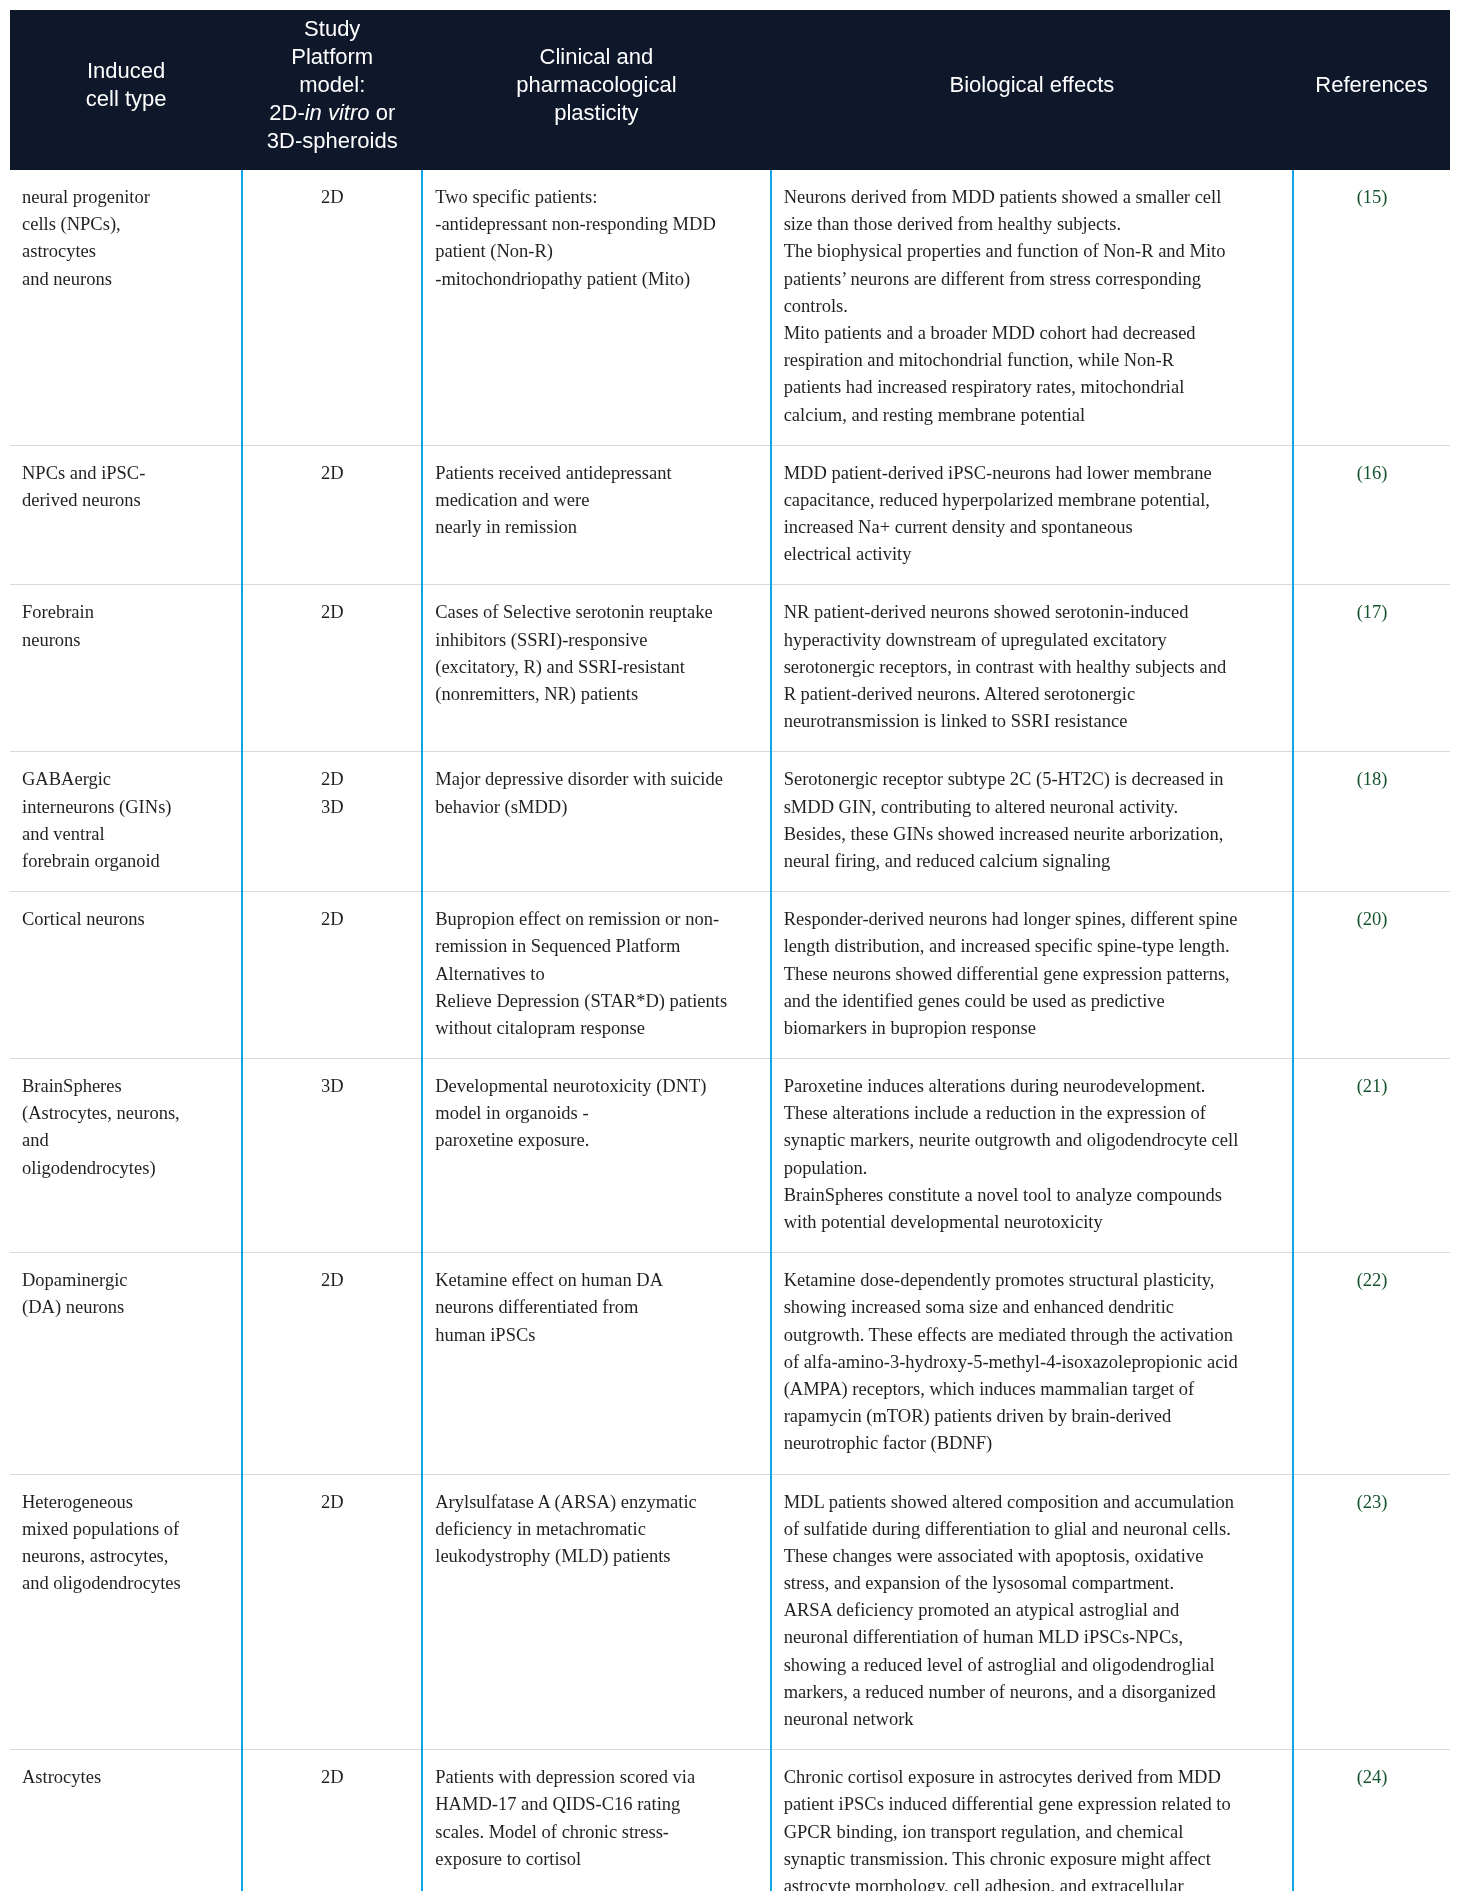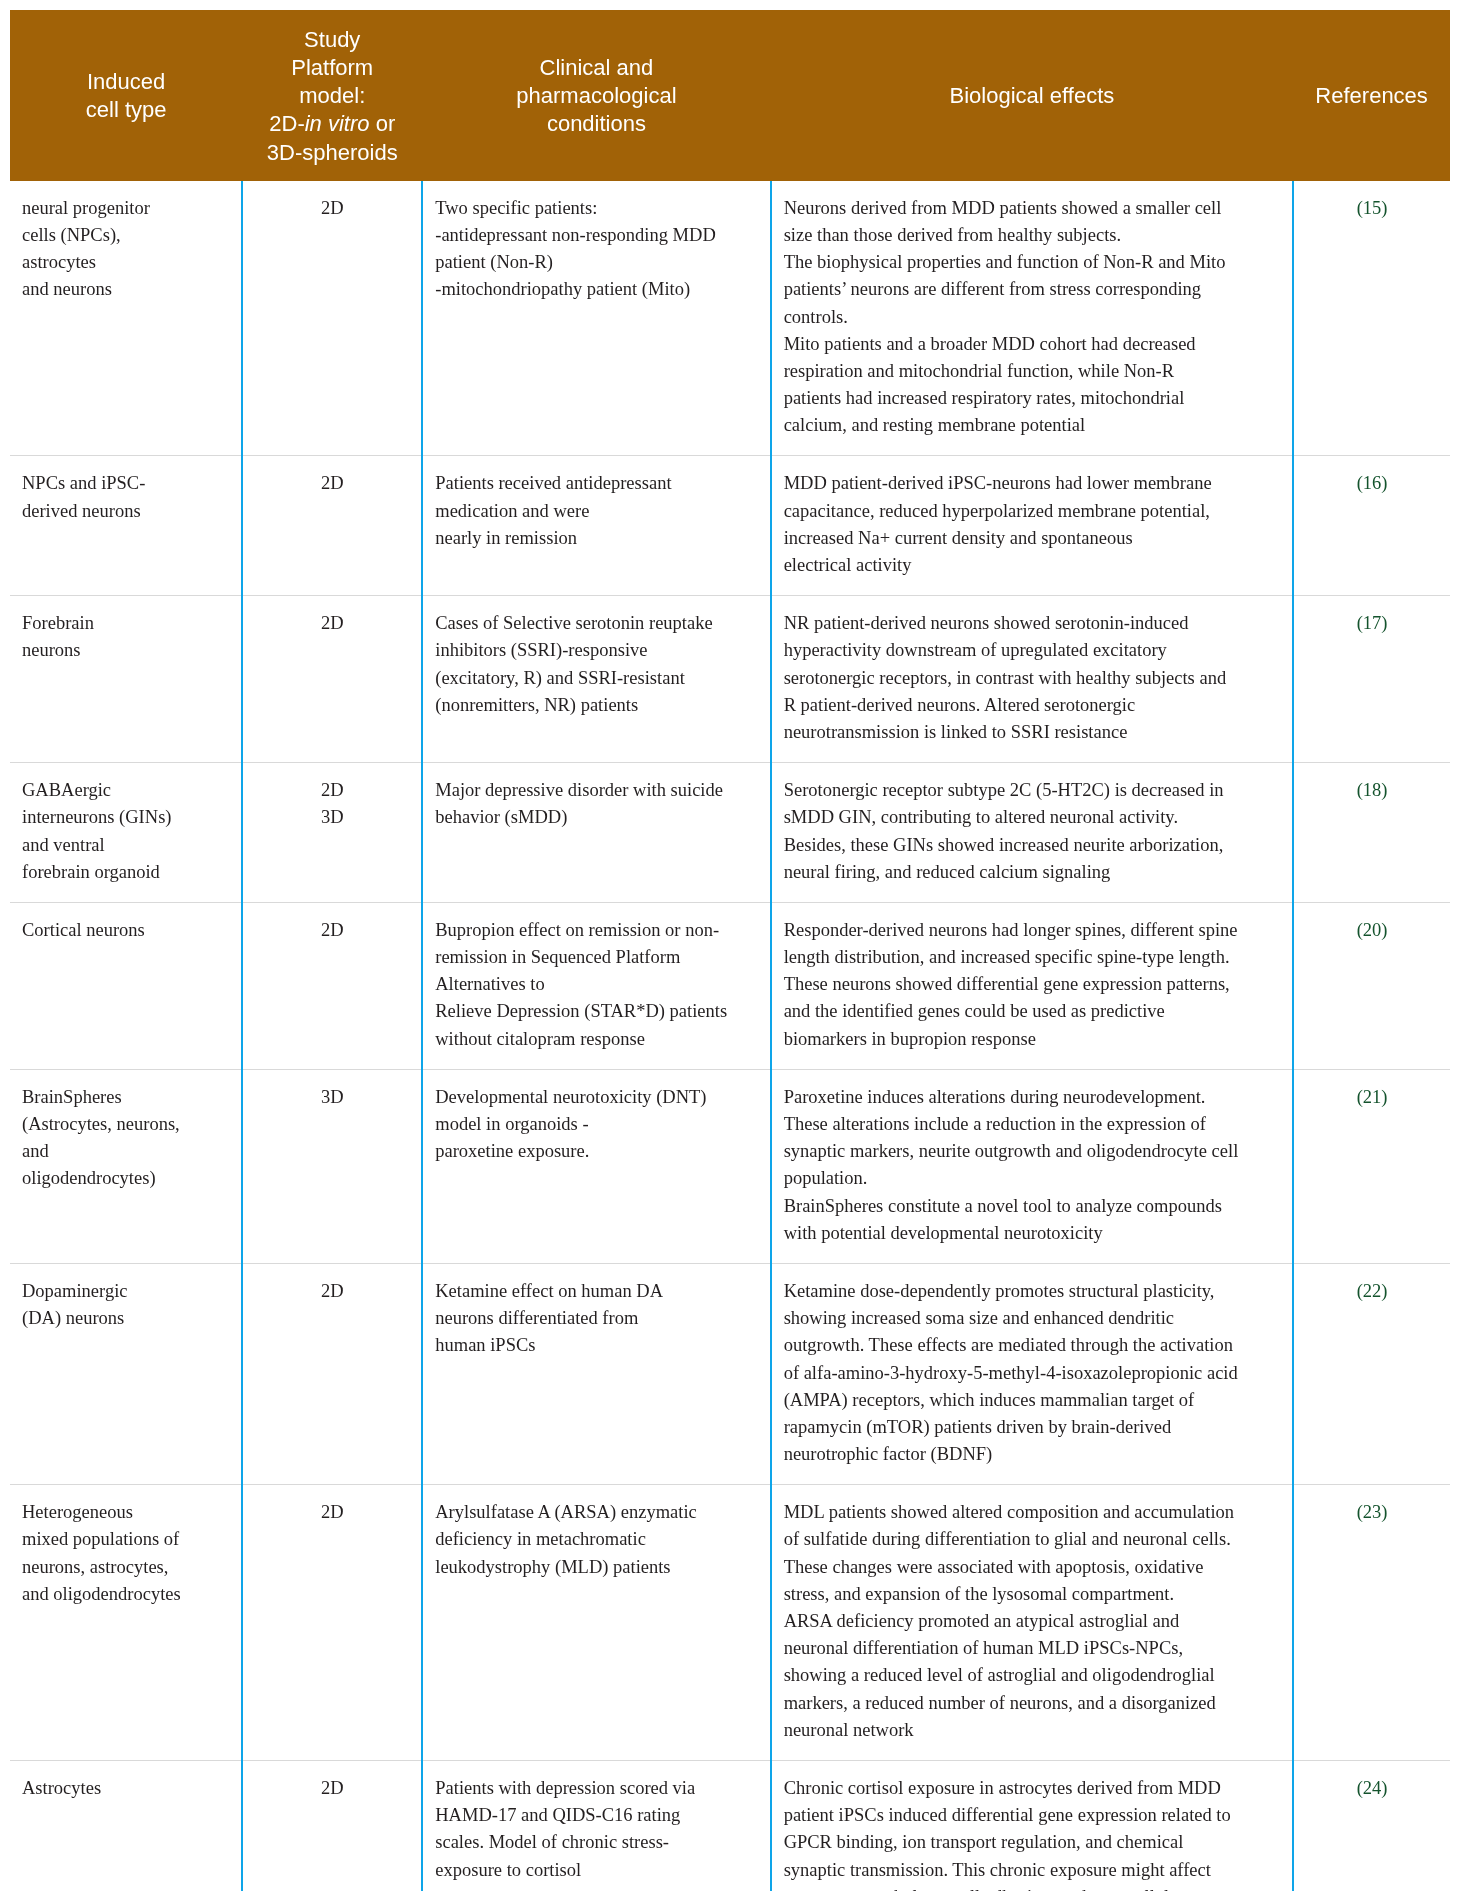--- a/index.html
+++ b/index.html
@@ -17,29 +17,29 @@
     padding: 0;
     box-sizing: border-box;
   }
   table.data-table {
     width: 1440px;
     margin: 10px 10px 0 10px;
     border-collapse: collapse;
     table-layout: fixed;
   }
   table.data-table thead th {
-    background: #a16207;
+    background: #0f172a;
     color: #ffffff;
     font-family: "Liberation Sans", sans-serif;
     font-weight: normal;
     font-size: 22px;
     line-height: 1.28;
     text-align: center;
     vertical-align: middle;
-    padding: 16px 10px 14px 10px;
+    padding: 4px 10px 14px 10px;
     border: none;
     height: 160px;
     box-sizing: border-box;
   }
   table.data-table thead th .hdr-line { display: block; }
   table.data-table thead th .ital { font-style: italic; }
 
   table.data-table tbody td {
     border-bottom: 1px solid #d9d9d9;
     border-left: 2px solid #0ea5e9;
@@ -89,21 +89,21 @@
         <th>
             <span class="hdr-line">Study</span>
             <span class="hdr-line">Platform</span>
             <span class="hdr-line">model:</span>
             <span class="hdr-line">2D-<span class="ital">in vitro</span> or</span>
             <span class="hdr-line">3D-spheroids</span>
           </th>
         <th>
             <span class="hdr-line">Clinical and</span>
             <span class="hdr-line">pharmacological</span>
-            <span class="hdr-line">conditions</span>
+            <span class="hdr-line">plasticity</span>
           </th>
         <th>
             <span class="hdr-line">Biological effects</span>
           </th>
         <th>
             <span class="hdr-line">References</span>
           </th>
       </tr>
     </thead>
     <tbody>

